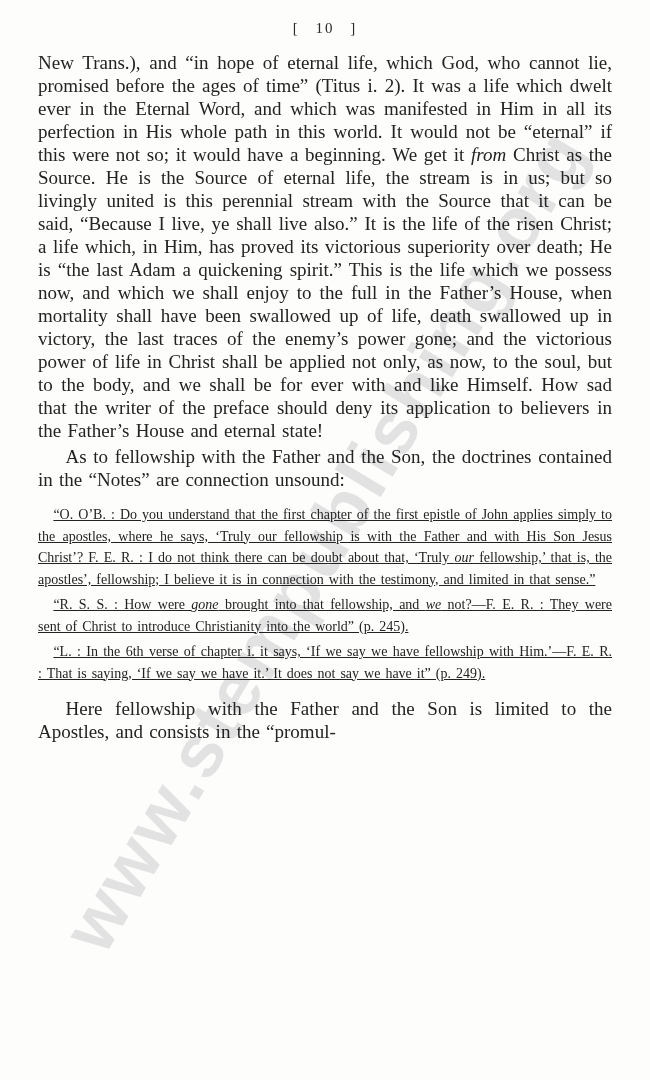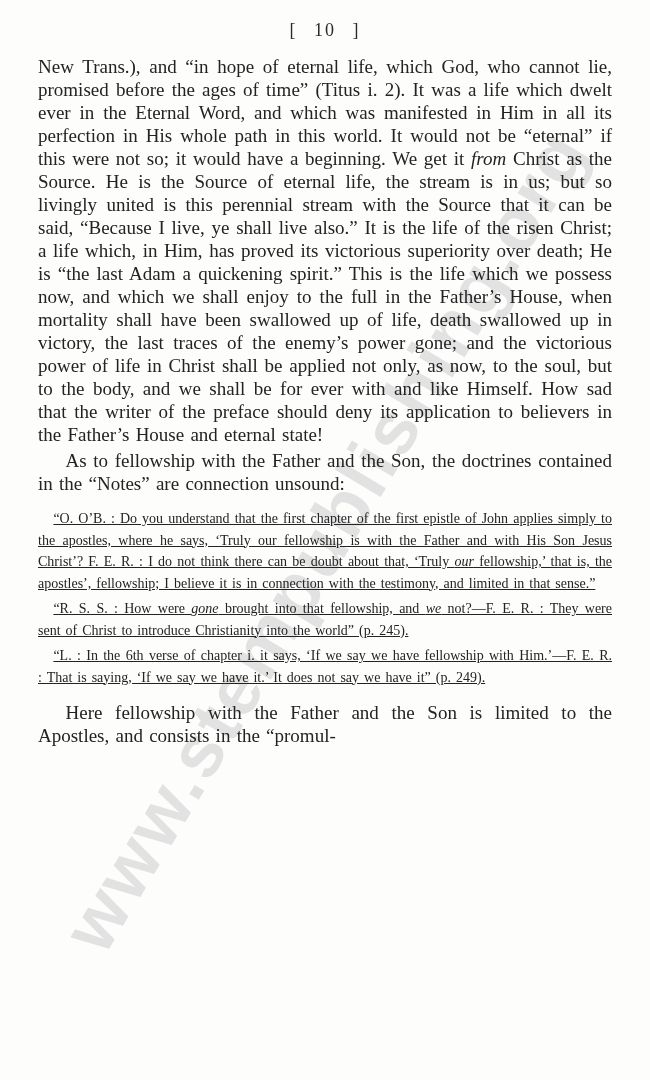--- a/index.html
+++ b/index.html
@@ -33,21 +33,21 @@
     pointer-events: none;
     user-select: none;
     z-index: 1;
   }
   .content {
     position: relative;
     z-index: 2;
   }
   .page-number {
     text-align: center;
-    font-size: 18px;
+    font-size: 15px;
     word-spacing: 10px;
     letter-spacing: 2px;
     margin: 4px 0 14px 0;
     color: #2a2a2a;
   }
   p {
     margin: 0;
     text-align: justify;
     word-spacing: 1.5px;
   }

